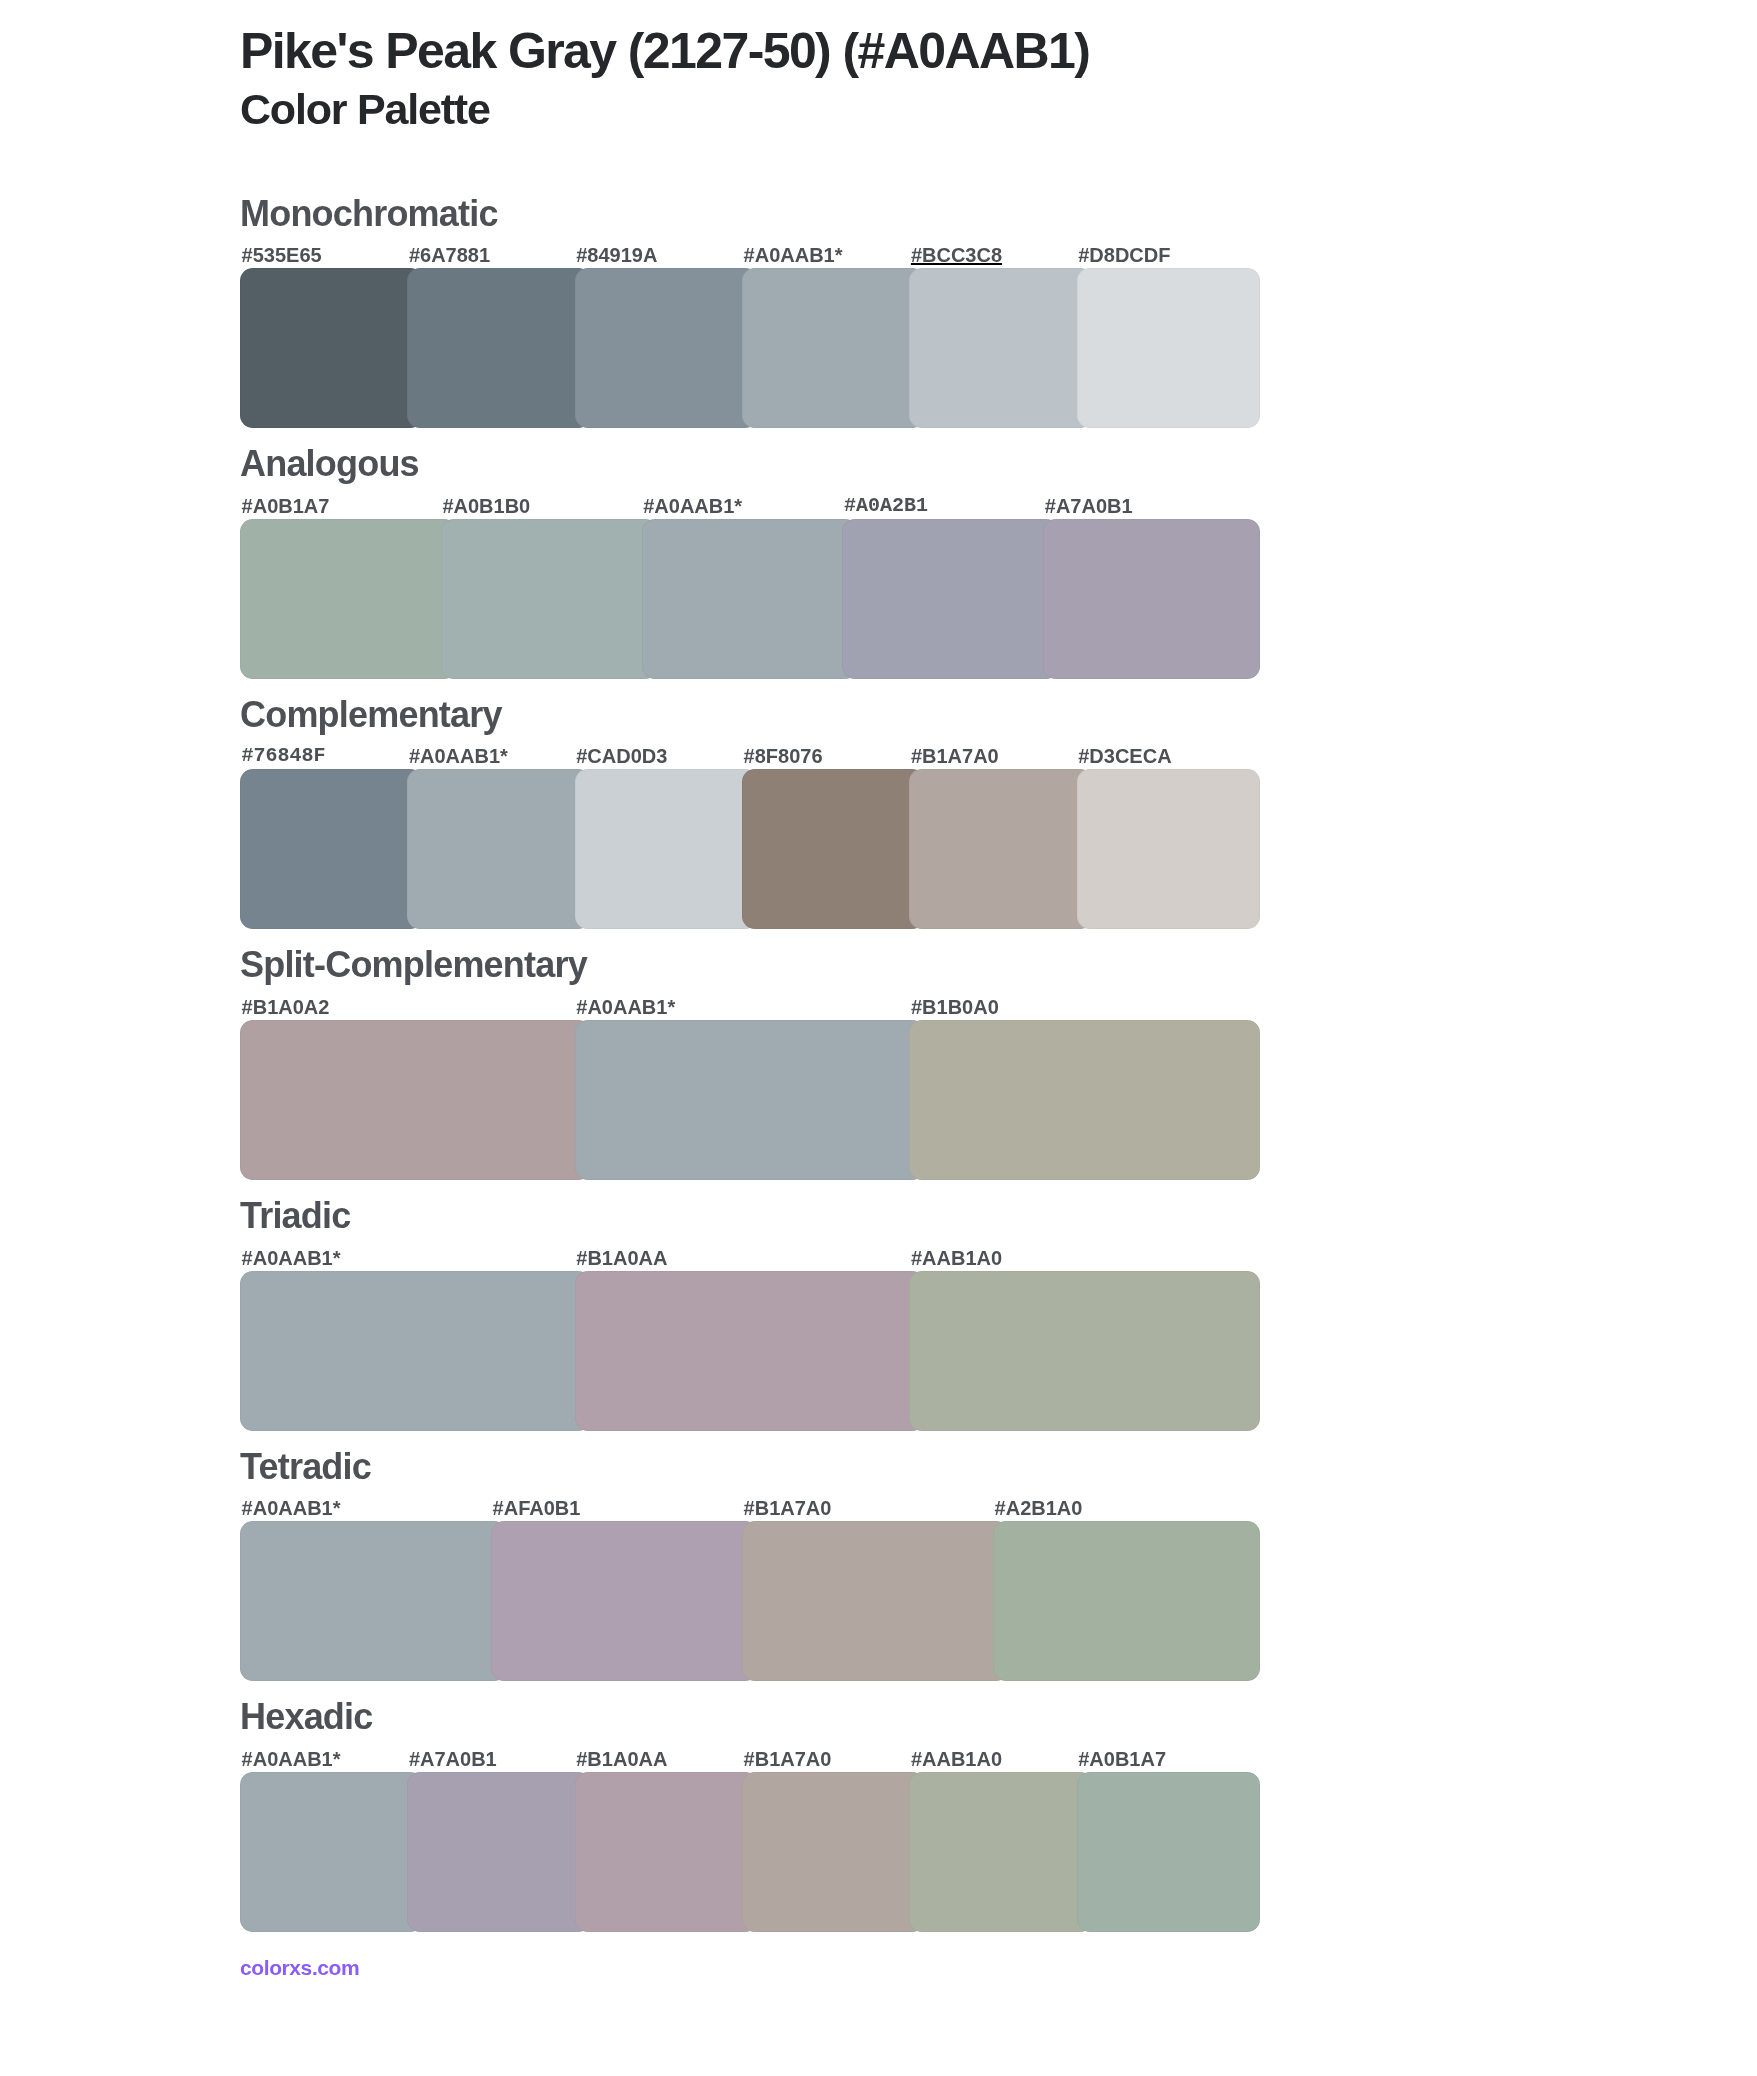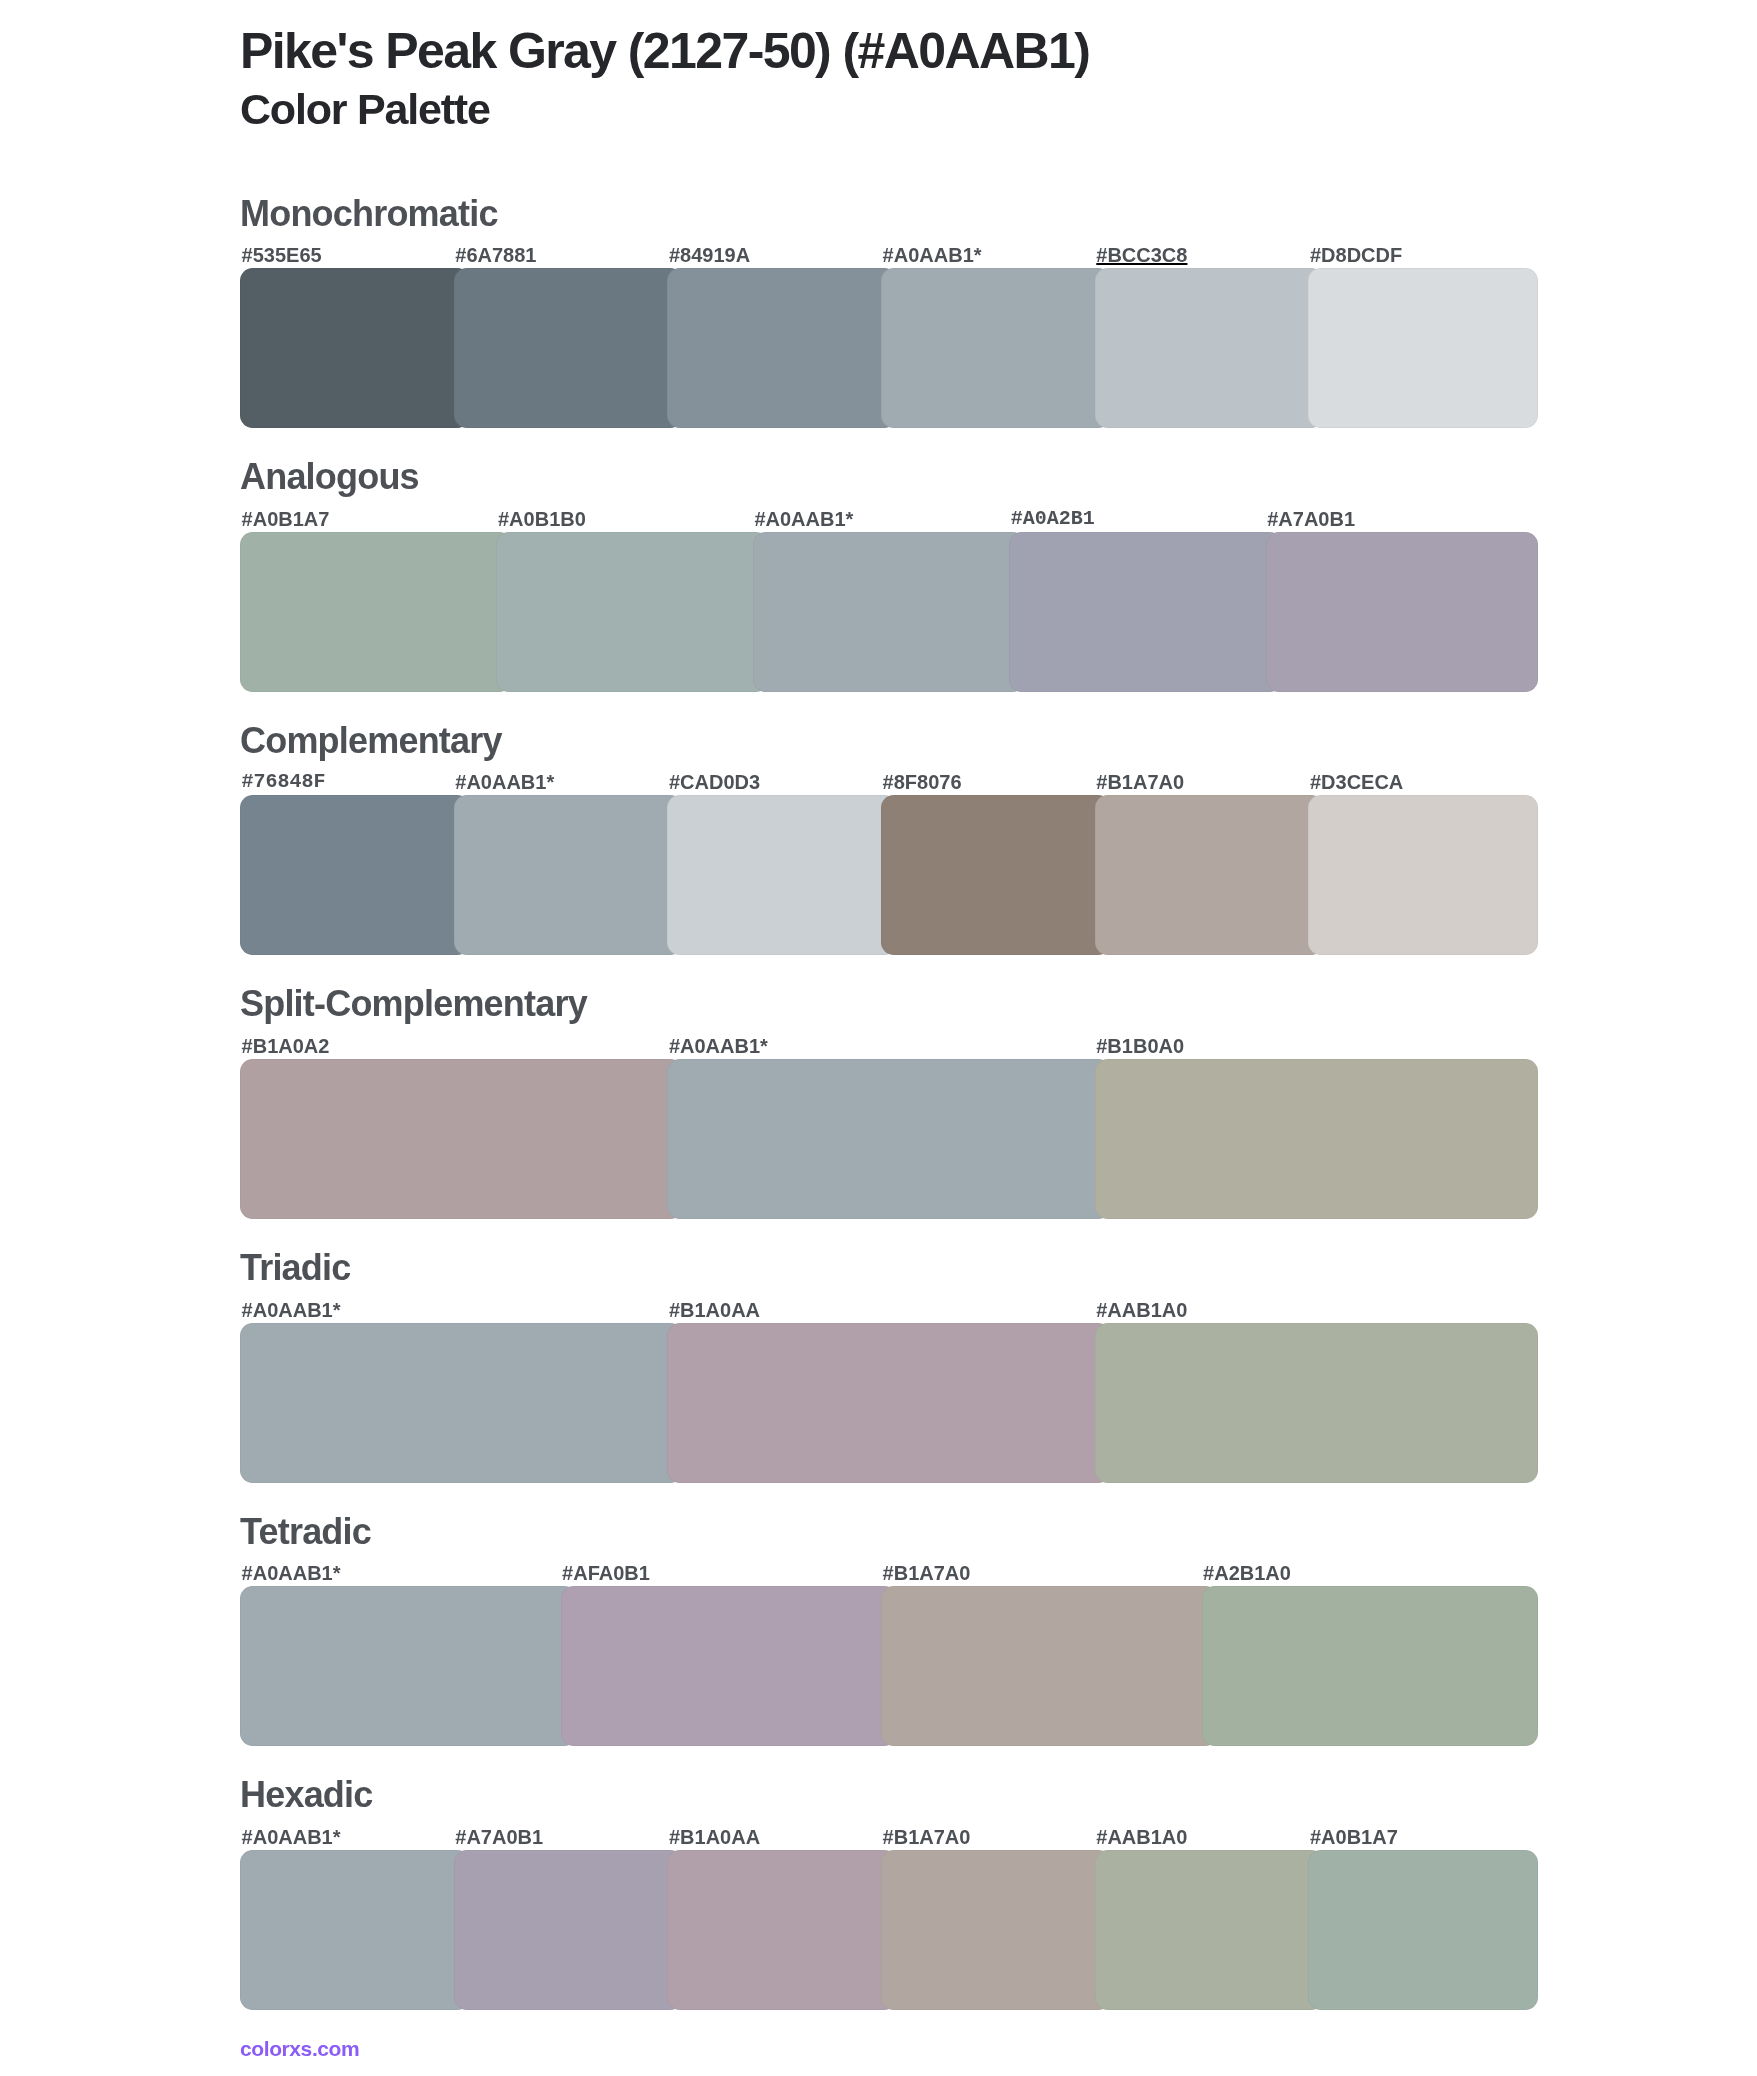--- a/index.html
+++ b/index.html
@@ -33,33 +33,33 @@
     font-size: 43px;
     line-height: 51px;
     font-weight: 700;
     letter-spacing: -1.2px;
     color: #26272b;
   }
   .sections {
     margin-top: 57px;
   }
   section.palette-section {
-    margin-bottom: 27px;
+    margin-bottom: 14px;
   }
   h3.section-heading {
     margin: 0 0 9.6px 0;
     font-size: 36px;
     line-height: 43px;
     font-weight: 700;
     letter-spacing: -0.8px;
     color: #4d5156;
   }
   .swatch-row {
     display: flex;
-    width: 1298px;
+    width: 1020px;
   }
   .swatch-cell {
     flex: 1 1 0;
     min-width: 0;
     position: relative;
   }
   .swatch-cell + .swatch-cell {
     margin-left: -16px;
   }
   .swatch-label {

